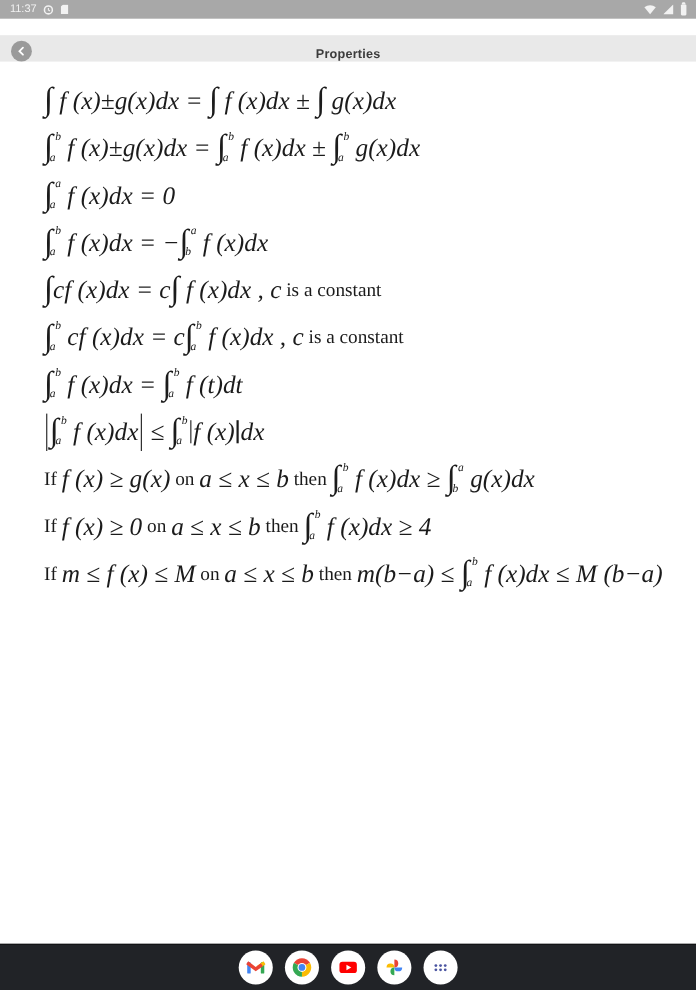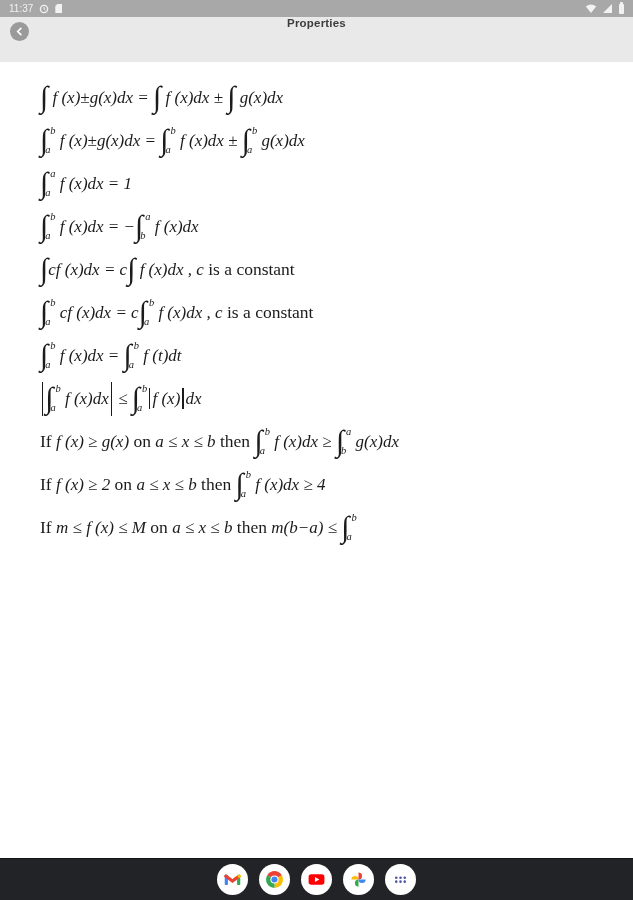--- a/index.html
+++ b/index.html
@@ -19,33 +19,33 @@
     justify-content:space-between;padding:0 9px;color:var(--status_icon);font-size:10px;flex:0 0 auto;}
   .sb-left,.sb-right{display:flex;align-items:center;gap:6px;}
   .sb-ico{display:inline-flex;align-items:center;}
   .sdcard{width:7px;height:9px;background:var(--status_icon);
     clip-path:polygon(30% 0,100% 0,100% 100%,0 100%,0 22%);}
   .battery{width:5px;height:10px;background:var(--status_icon);border-radius:1px;position:relative;}
   .battery::before{content:"";position:absolute;top:-2px;left:1px;width:3px;height:2px;
     background:var(--status_icon);border-radius:1px 1px 0 0;}
 
   
-  .header{height:45px;background:var(--header_bg);position:relative;display:flex;
-    align-items:flex-start;flex:0 0 auto;}
+  .header{height:24px;background:var(--header_bg);position:relative;display:flex;
+    align-items:flex-end;flex:0 0 auto;margin-top:15px;}
   .back-btn{position:absolute;left:10px;top:5px;width:19px;height:19px;border:none;
     border-radius:50%;background:var(--back_circle);display:flex;align-items:center;
     justify-content:center;cursor:pointer;padding:0;}
   .hdr-title{width:100%;text-align:center;font-size:11.5px;font-weight:bold;
     color:var(--title_color);letter-spacing:.2px;}
 
   
   .content{flex:1 1 auto;background:var(--content_bg);padding:14px 16px 0 40px;overflow:hidden;}
   .formula-row{height:43px;display:flex;align-items:center;color:var(--math_color);
     font-family:"Liberation Serif","DejaVu Serif",serif;}
-  .mt{font-style:italic;font-size:17px;white-space:pre;}
+  .mt{font-style:italic;font-size:23px;white-space:pre;}
   .rm{font-style:normal;font-size:17.5px;white-space:pre;font-family:Liberation Serif, serif;}
   .intwrap{display:inline-flex;align-items:center;}
   .int{font-size:30px;line-height:28px;display:inline-block;transform:translateY(-1px);}
   .bnd{display:inline-flex;flex-direction:column;justify-content:space-between;height:29px;
     font-size:10.5px;font-style:italic;line-height:1;margin-left:-1px;margin-right:3px;}
   .bnd .sup{transform:translateX(3px);}
   .bnd .sub{transform:translateX(-2px);}
   .bar{display:inline-block;width:1.2px;background:var(--math_color);margin:0 2px;}
 
   
@@ -143,21 +143,21 @@
           <span class="mt"> g(x)dx</span>
         </div>
         <div class="formula-row">
           <span class="intwrap">
             <span class="int">∫</span>
             <span class="bnd">
               <span class="sup">a</span>
               <span class="sub">a</span>
             </span>
           </span>
-          <span class="mt"> f (x)dx = 1</span>
+          <span class="mt"> f (x)dx = 0</span>
         </div>
         <div class="formula-row">
           <span class="intwrap">
             <span class="int">∫</span>
             <span class="bnd">
               <span class="sup">b</span>
               <span class="sub">a</span>
             </span>
           </span>
           <span class="mt"> f (x)dx = −</span>
@@ -262,21 +262,21 @@
             <span class="int">∫</span>
             <span class="bnd">
               <span class="sup">a</span>
               <span class="sub">b</span>
             </span>
           </span>
           <span class="mt"> g(x)dx</span>
         </div>
         <div class="formula-row">
           <span class="rm">If </span>
-          <span class="mt">f (x) ≥ 2</span>
+          <span class="mt">f (x) ≥ 0</span>
           <span class="rm"> on </span>
           <span class="mt">a ≤ x ≤ b</span>
           <span class="rm"> then </span>
           <span class="intwrap">
             <span class="int">∫</span>
             <span class="bnd">
               <span class="sup">b</span>
               <span class="sub">a</span>
             </span>
           </span>
@@ -289,20 +289,21 @@
           <span class="mt">a ≤ x ≤ b</span>
           <span class="rm"> then </span>
           <span class="mt">m(b−a) ≤ </span>
           <span class="intwrap">
             <span class="int">∫</span>
             <span class="bnd">
               <span class="sup">b</span>
               <span class="sub">a</span>
             </span>
           </span>
+          <span class="mt"> f (x)dx ≤ M (b−a)</span>
         </div>
       </div>
   </div>
 
   <div class="dock">
     <button class="dock-app" aria-label="Gmail">
       <span style="display:flex">
         <svg width="19" height="19" viewBox="0 0 24 24">
           <rect x="2.2" y="6" width="4" height="13" rx="1" fill="#4285F4"></rect>
           <rect x="17.8" y="6" width="4" height="13" rx="1" fill="#34A853"></rect>

